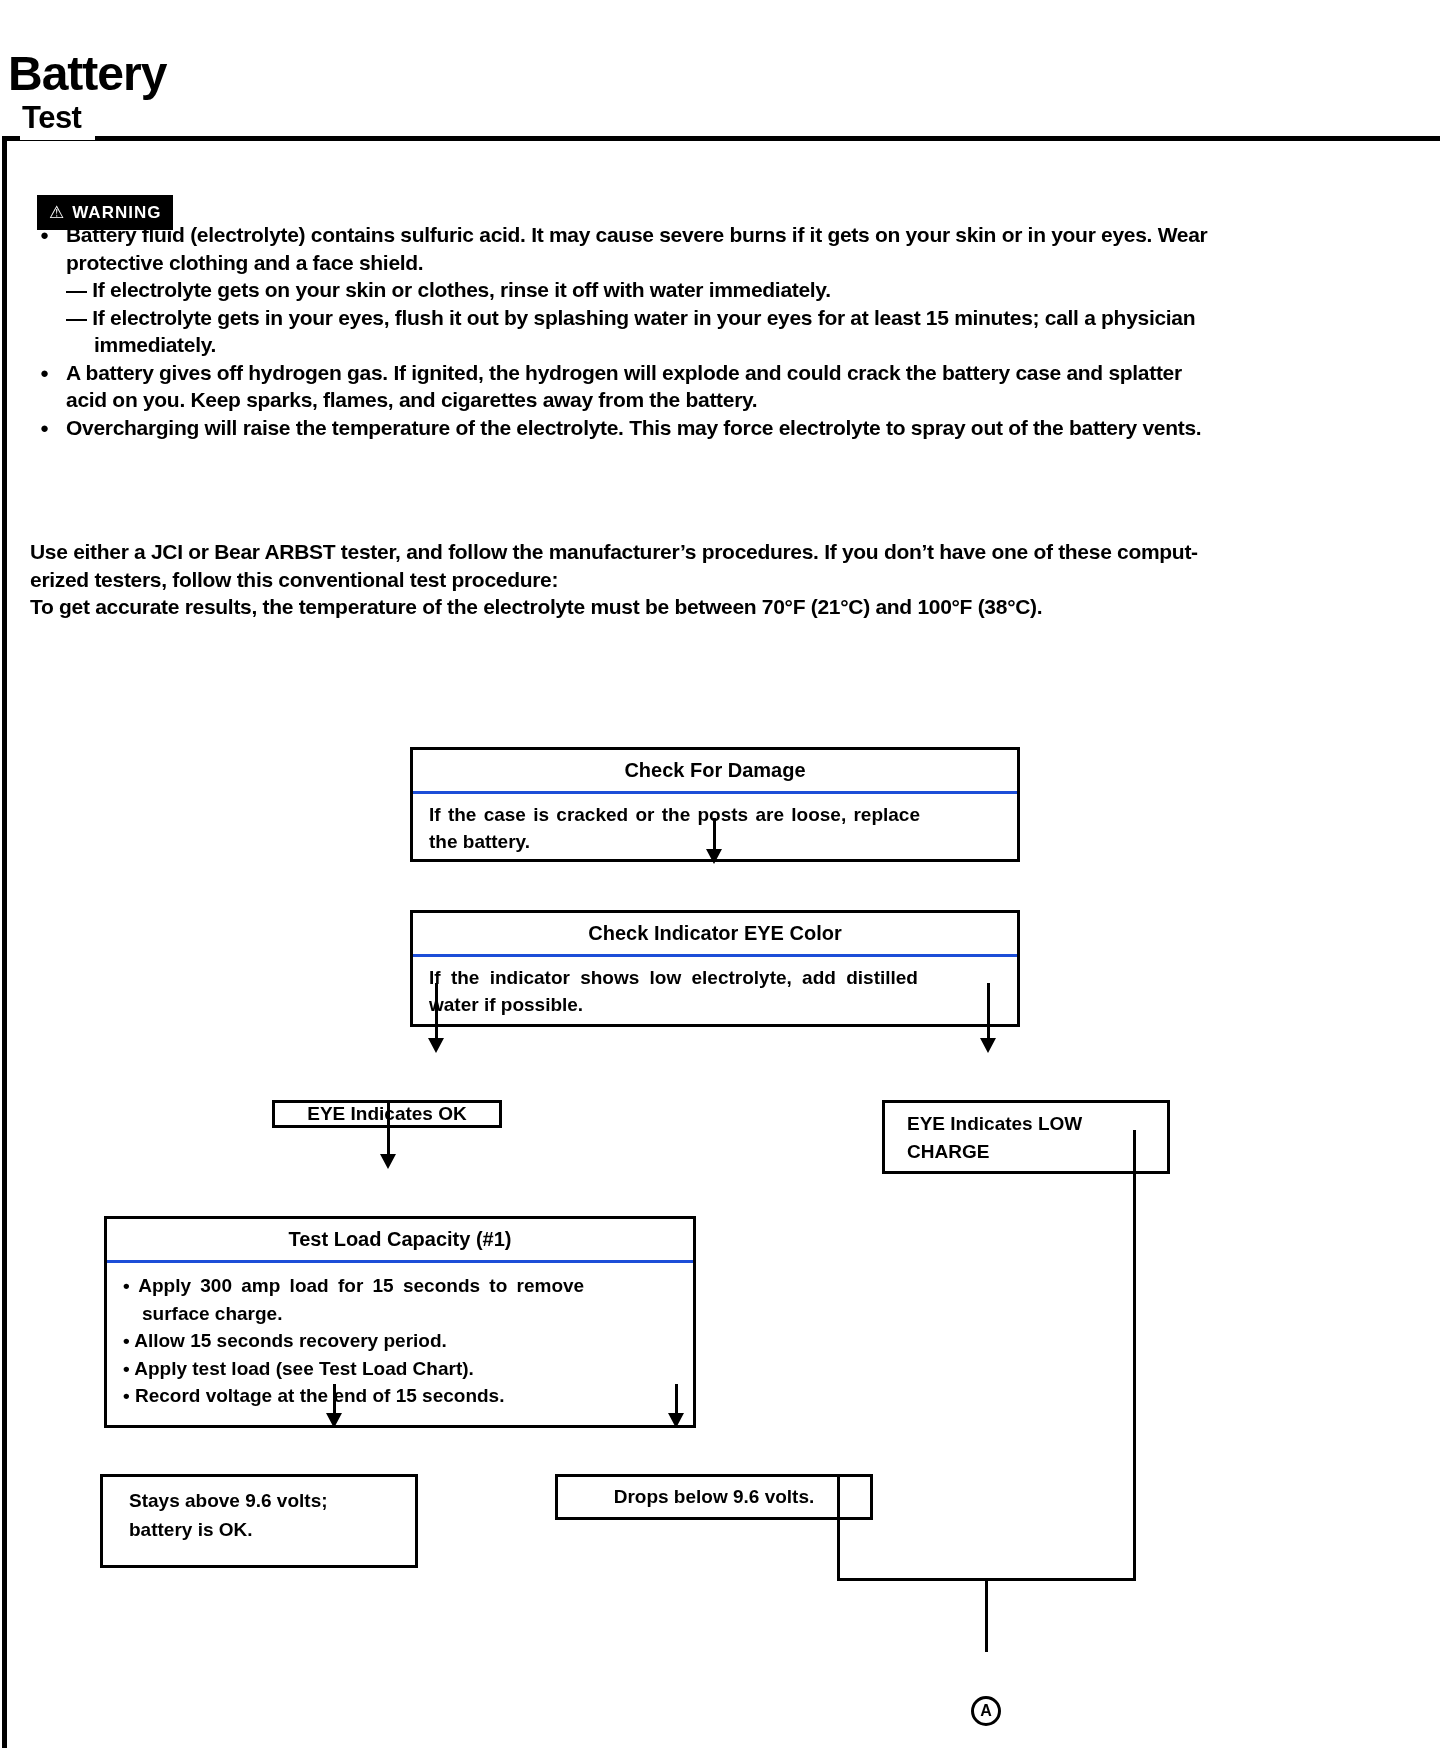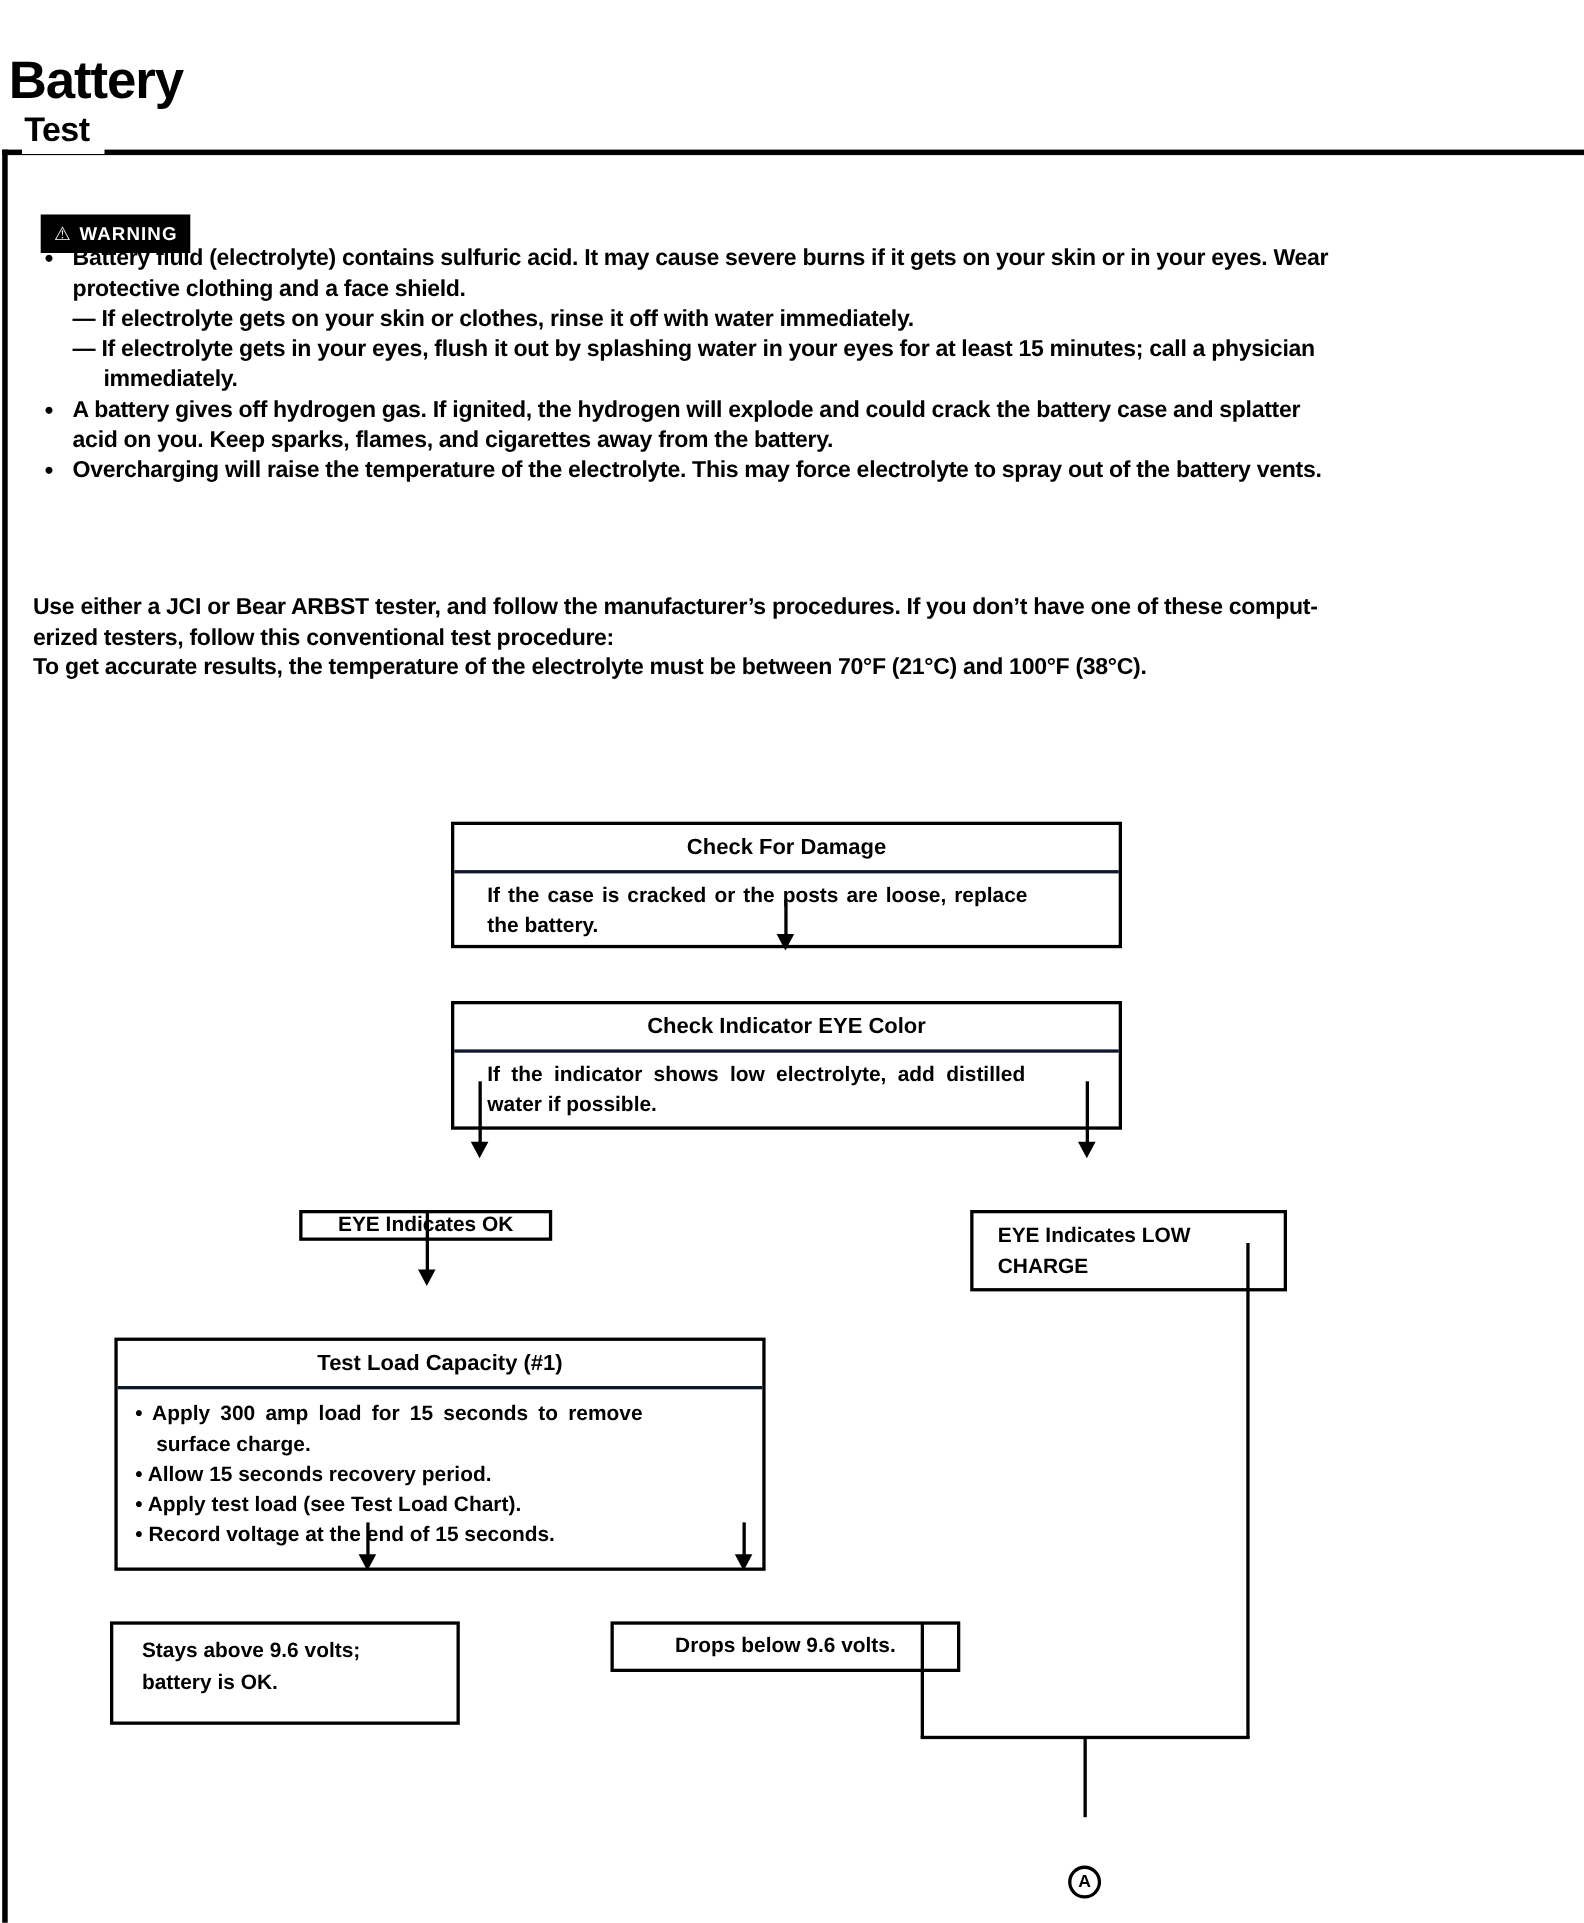--- a/index.html
+++ b/index.html
@@ -17,23 +17,23 @@
   
   .warn-badge{left:37px;top:151px;height:35px;background:#000;color:#fff;
     display:inline-flex;align-items:center;gap:7px;padding:0 12px;font-size:17px;letter-spacing:1px;}
   .warn-block{left:40px;top:177px;font-size:21px;line-height:27.5px;letter-spacing:-0.3px;width:1380px;}
   .wl{position:relative;padding-left:26px;white-space:nowrap;}
   .wl .dot{position:absolute;left:0;top:0;font-size:15px;}
   .wl.cont2{padding-left:54px;}
   .intro-block{left:30px;top:494px;font-size:21px;line-height:27.5px;letter-spacing:-0.3px;white-space:nowrap;}
   
   .fbox{border:3px solid #000;background:#fff;box-sizing:border-box;font-size:19px;}
-  .fbox .hd{border-bottom:3px solid #0f172a;display:flex;align-items:center;justify-content:center;
+  .fbox .hd{border-bottom:3px solid #1d4ed8;display:flex;align-items:center;justify-content:center;
     font-size:20px;height:41px;}
-  .fbox .bd{padding:7px 30px;line-height:27px;}
+  .fbox .bd{padding:7px 16px;line-height:27px;}
   .nw{white-space:nowrap;}
   .vline{position:absolute;width:3px;background:#000;}
   .hline{position:absolute;height:3px;background:#000;}
   .ahead{position:absolute;width:0;height:0;border-left:8px solid transparent;
     border-right:8px solid transparent;border-top:15px solid #000;}
   .ws2{word-spacing:2px;} .ws4{word-spacing:4px;} .ws5{word-spacing:5px;}
   .center-line{display:flex;align-items:center;justify-content:center;height:100%;}
   .circle-a{left:971px;top:1652px;width:30px;height:30px;border:3px solid #000;border-radius:50%;
     box-sizing:border-box;display:flex;align-items:center;justify-content:center;font-size:16px;}
 </style>

